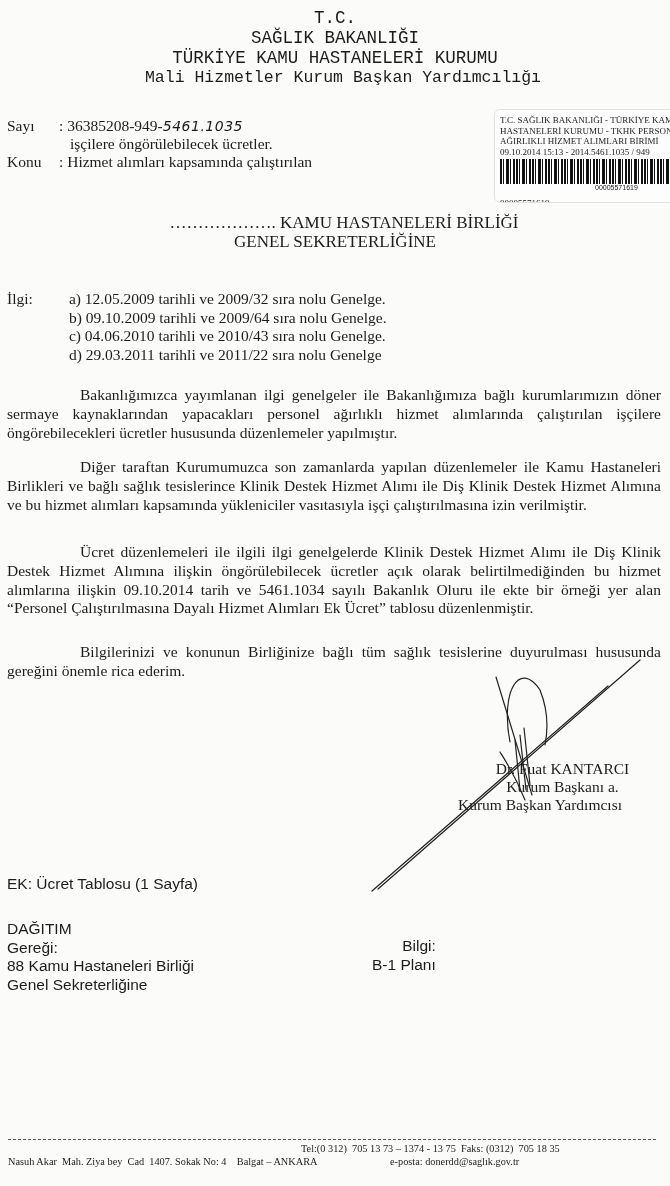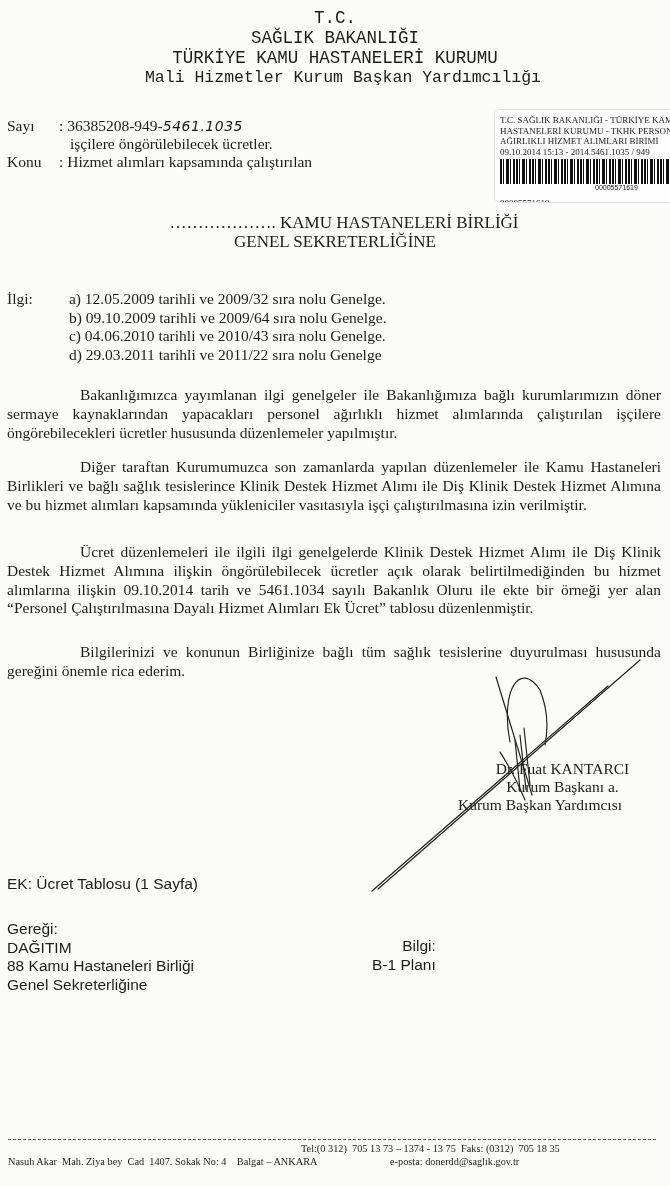--- a/index.html
+++ b/index.html
@@ -112,22 +112,22 @@
     <path d="M515 740 L520 790"></path>
     <path d="M520 735 L526 790"></path>
     <path d="M524 728 L530 785"></path>
     <path d="M500 752 C505 760, 515 775, 525 800"></path>
   </g>
 </svg>
 
 <div class="abs ek">EK: Ücret Tablosu (1 Sayfa)</div>
 
 <div class="abs dist">
+  <div>DAĞITIM</div>
   <div>Gereği:</div>
-  <div>DAĞITIM</div>
   <div>88 Kamu Hastaneleri Birliği</div>
   <div>Genel Sekreterliğine</div>
 </div>
 <div class="abs bilgi">
   <div>Bilgi:</div>
   <div>B-1 Planı</div>
 </div>
 
 <div class="abs footer-line"></div>
 <div class="abs footer" style="top:1196px;">Hizmet Alımları ve Tedarik Yönetimi  Daire Başkanlığı</div>

